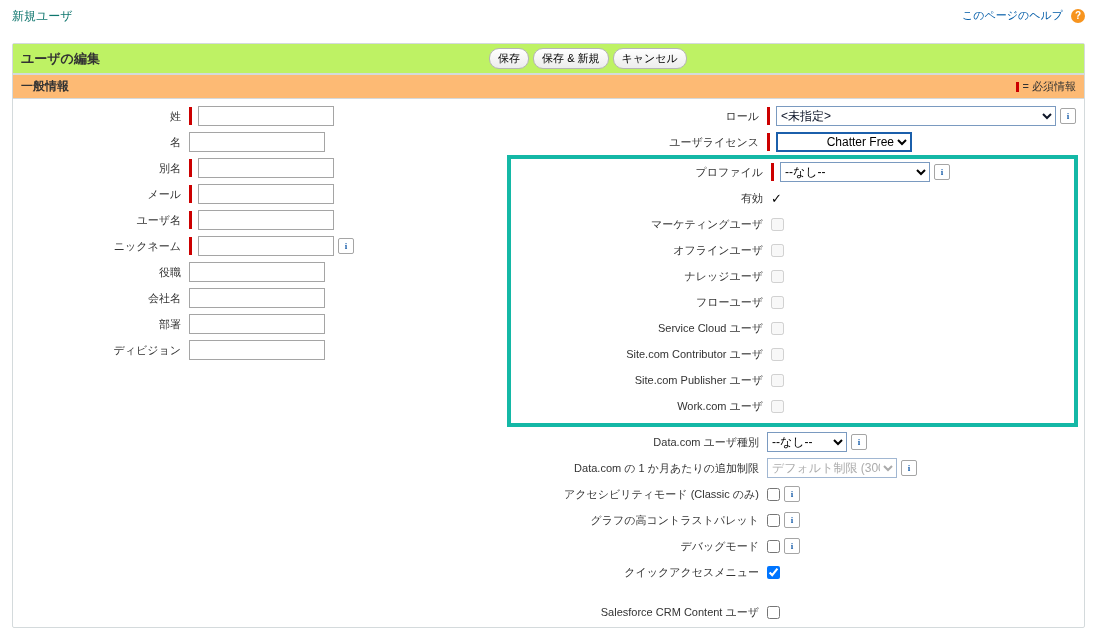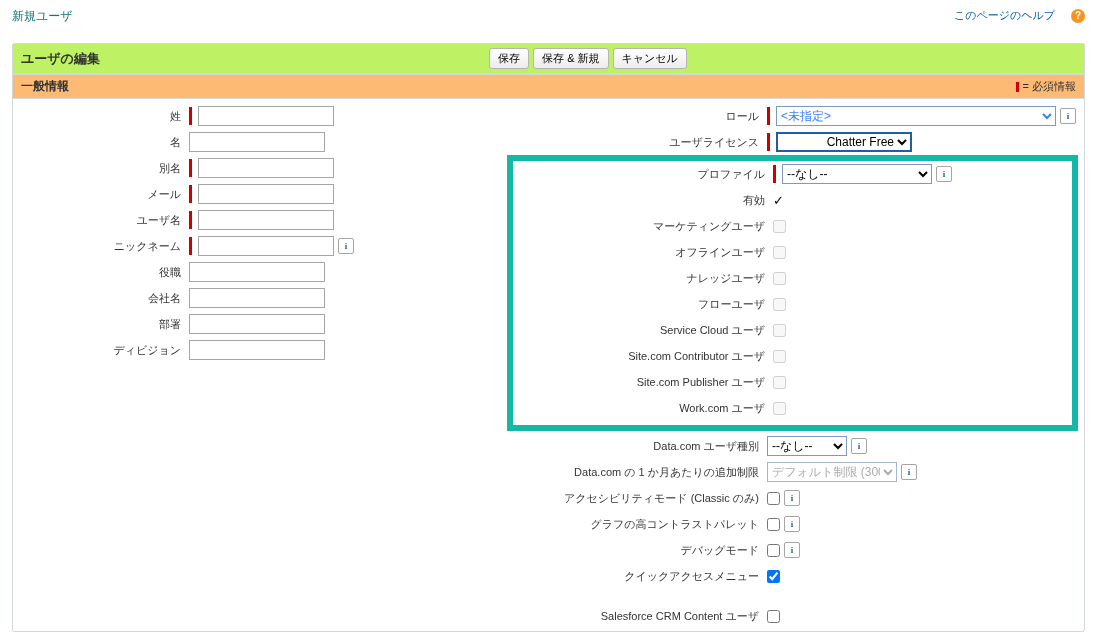--- a/index.html
+++ b/index.html
@@ -1,46 +1,46 @@
 <!DOCTYPE html>
 <html><head>
 <meta charset="utf-8">
 <style>
   html,body{margin:0;padding:0;font-family:Arial,"Hiragino Kaku Gothic ProN","Meiryo",sans-serif;font-size:12px;color:#333;background:#fff;}
   .page{width:1097px;box-sizing:border-box;padding:8px 12px 0 12px;}
   .page-header{display:flex;justify-content:space-between;align-items:flex-start;margin-bottom:10px;}
   h1{font-size:12px;font-weight:normal;color:#0f766e;margin:0 0 8px 0;}
-  .help-link{color:#015ba7;text-decoration:none;font-size:11px;display:flex;align-items:center;gap:16px;}
+  .help-link{color:#015ba7;text-decoration:none;font-size:11px;display:flex;align-items:center;gap:8px;}
   .help-icon{display:inline-flex;width:14px;height:14px;border-radius:50%;background:#f7941e;color:#fff;font-weight:bold;align-items:center;justify-content:center;font-size:10px;}
   .panel{border:1px solid #d4dadc;border-radius:2px;}
   .panel-hd{background:#bef264;border-bottom:1px solid #d4dadc;display:flex;align-items:center;padding:4px 8px;}
   .panel-title{font-weight:bold;font-size:13px;flex:0 0 auto;margin-right:auto;}
-  .btn{font-size:11px;padding:2px 8px;border:1px solid #b5b5b5;background:linear-gradient(#fff,#ececec);border-radius:3px;cursor:pointer;margin:0 2px;}
+  .btn{font-size:11px;padding:2px 8px;border:1px solid #b5b5b5;background:linear-gradient(#fff,#ececec);border-radius:10px;cursor:pointer;margin:0 2px;}
   .btn-row{flex:1;display:flex;justify-content:center;}
   .section-hd{background:#fdba74;border-top:1px solid #d4dadc;border-bottom:1px solid #d4dadc;padding:3px 8px;font-weight:bold;color:#333;display:flex;justify-content:space-between;align-items:center;}
   .req-note{font-weight:normal;font-size:11px;padding-left:48px;}
   .req-bar{display:inline-block;width:3px;height:10px;background:#c00;margin-right:4px;vertical-align:middle;}
   .form-body{display:flex;padding:6px 8px 0 8px;}
   .col{flex:1;}
   .row{display:flex;align-items:center;margin-bottom:4px;min-height:22px;}
   .lbl{width:160px;text-align:right;padding-right:8px;color:#333;font-size:11px;}
   .col-right .lbl{width:250px;}
   .ctrl{display:flex;align-items:center;gap:4px;}
   .req-mark{display:inline-block;width:3px;height:18px;background:#c00;margin-right:2px;}
   input[type=text]{border:1px solid #a5a5a5;height:18px;padding:0 2px;font-size:12px;}
   .w-std{width:130px;}
   select{border:1px solid #7a9ac0;height:20px;font-size:12px;background:#fff;}
-  .sel-role{width:280px;color:#3b82f6;}
+  .sel-role{width:280px;color:#0f172a;}
   .sel-license{width:136px;color:#000;border:2px solid #1b5fab;text-align:right;}
   .sel-profile{width:150px;}
   .sel-small{width:80px;}
   .sel-med{width:130px;color:#888;}
   .info-icon{display:inline-flex;width:14px;height:14px;border:1px solid #a5a5a5;border-radius:2px;align-items:center;justify-content:center;font-size:9px;color:#1b5fab;background:#fff;cursor:pointer;font-family:serif;font-weight:bold;}
   input[type=checkbox]{margin:0;}
-  .highlight-box{border:6px solid #14b8a6;padding:2px 2px 2px 2px;margin:-2px -2px 4px -2px;}
+  .highlight-box{border:4px solid #14b8a6;padding:2px 2px 2px 2px;margin:-2px -2px 4px -2px;}
   .check-row .ctrl{padding-left:0;}
   .checkmark{font-size:13px;color:#000;}
 </style>
 </head>
 <body>
 
 <div class="page">
 
   <div class="page-header">
     <h1>新規ユーザ</h1>

